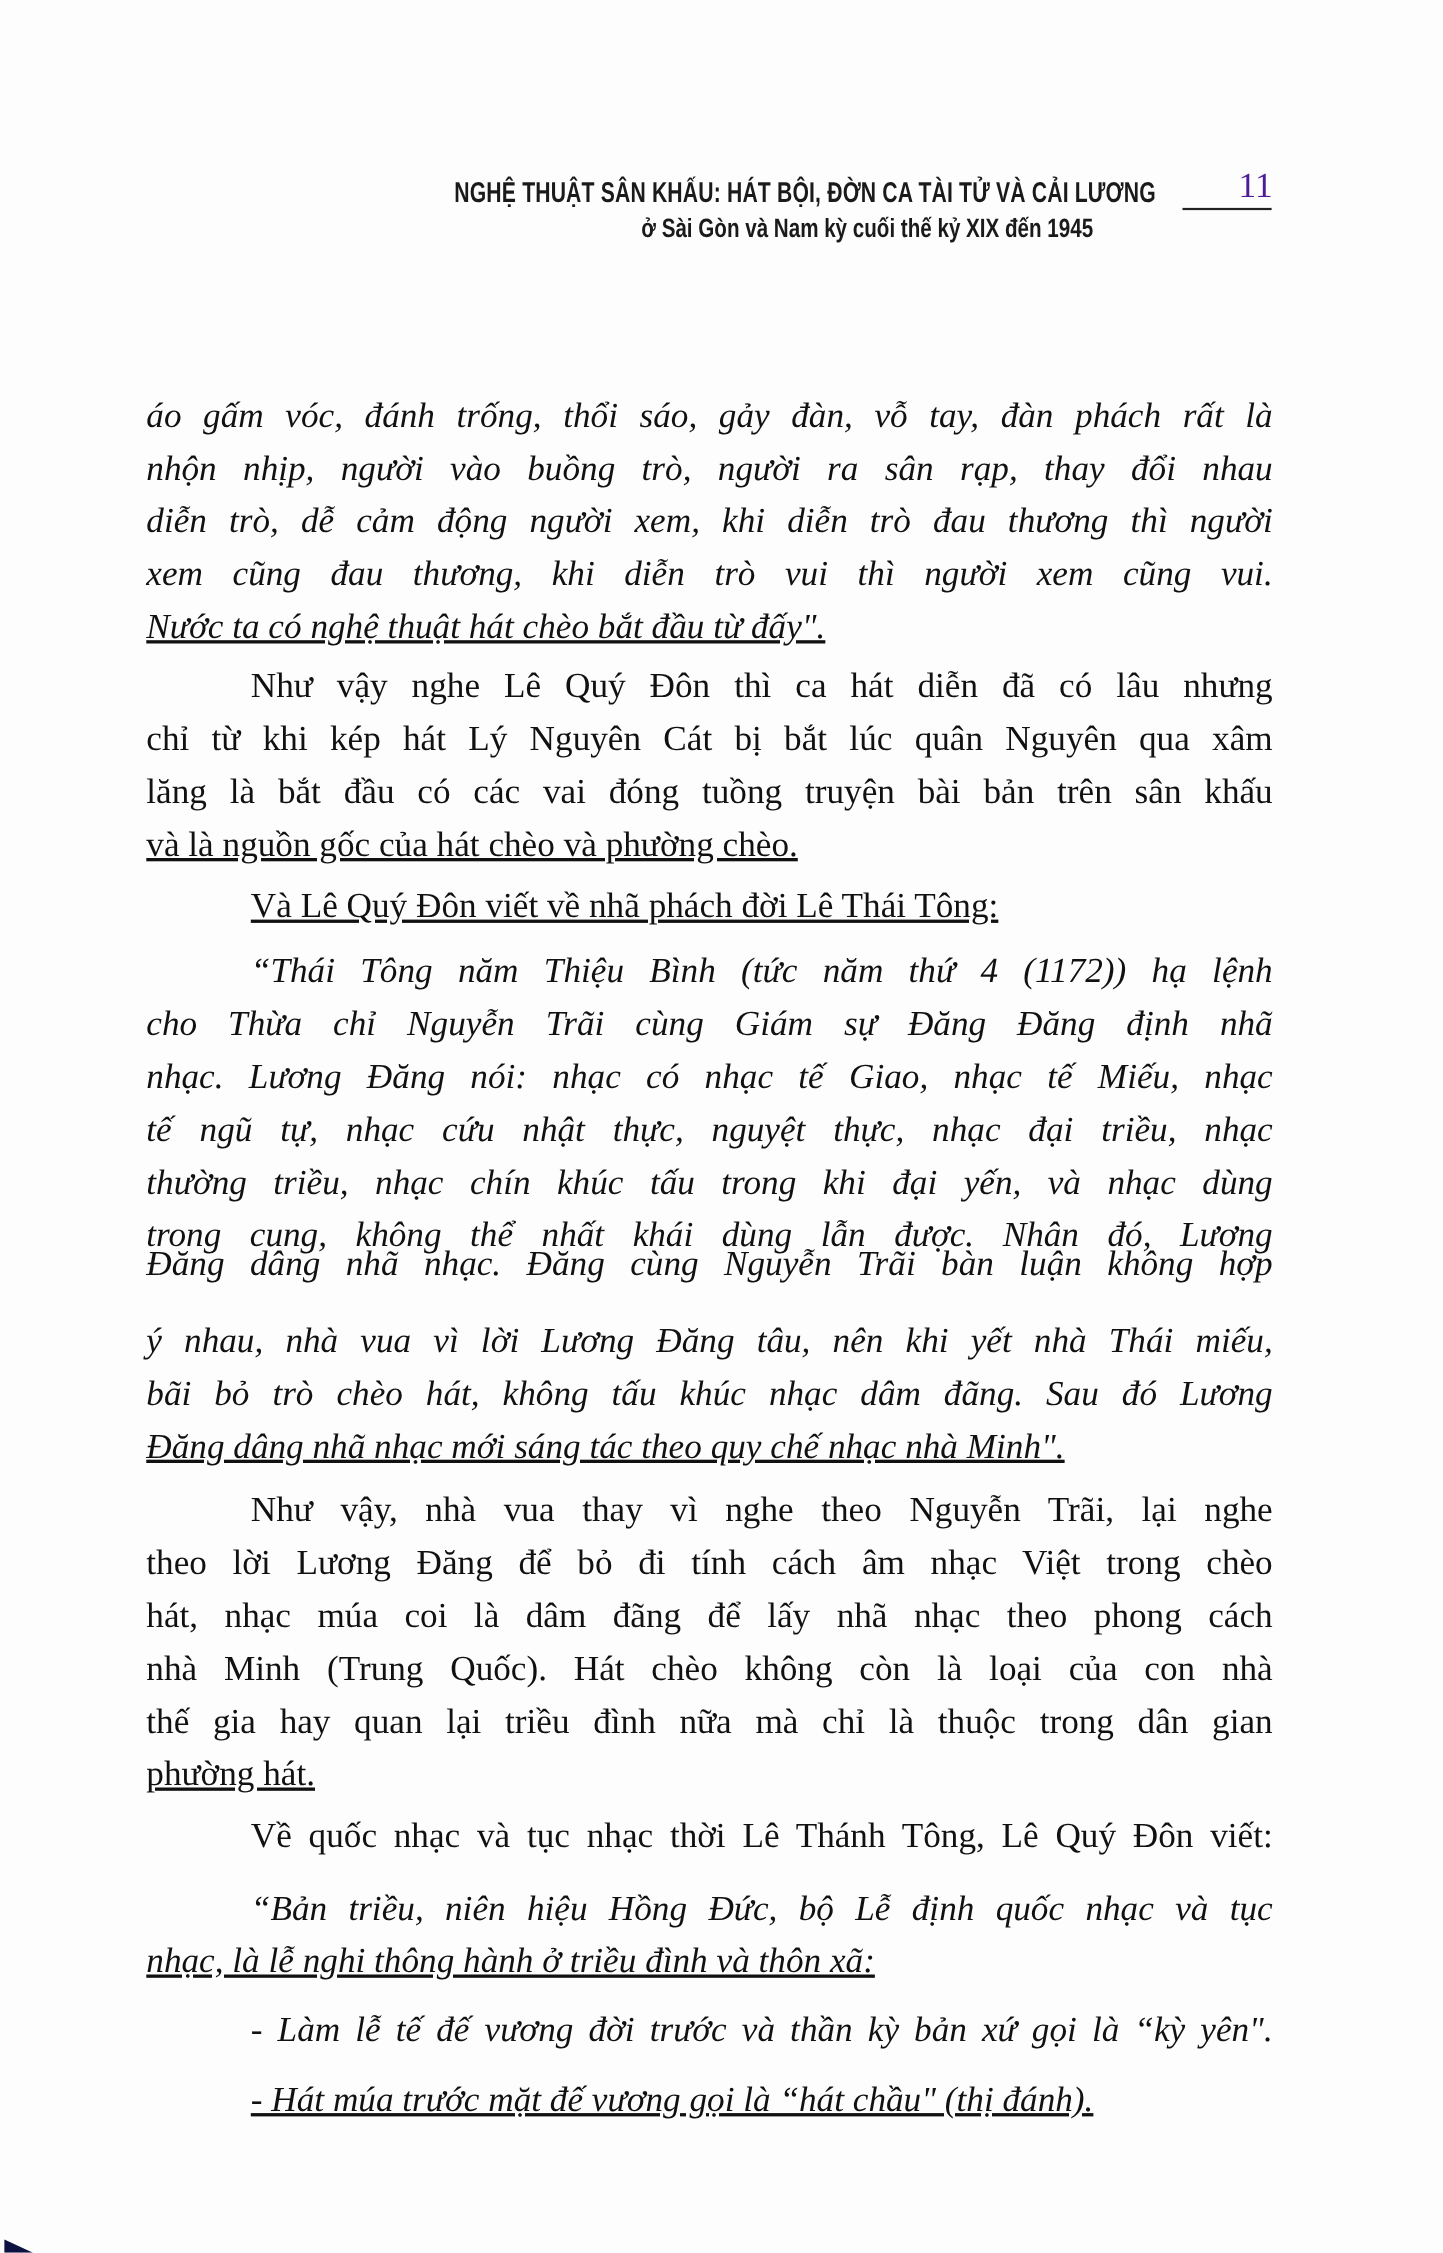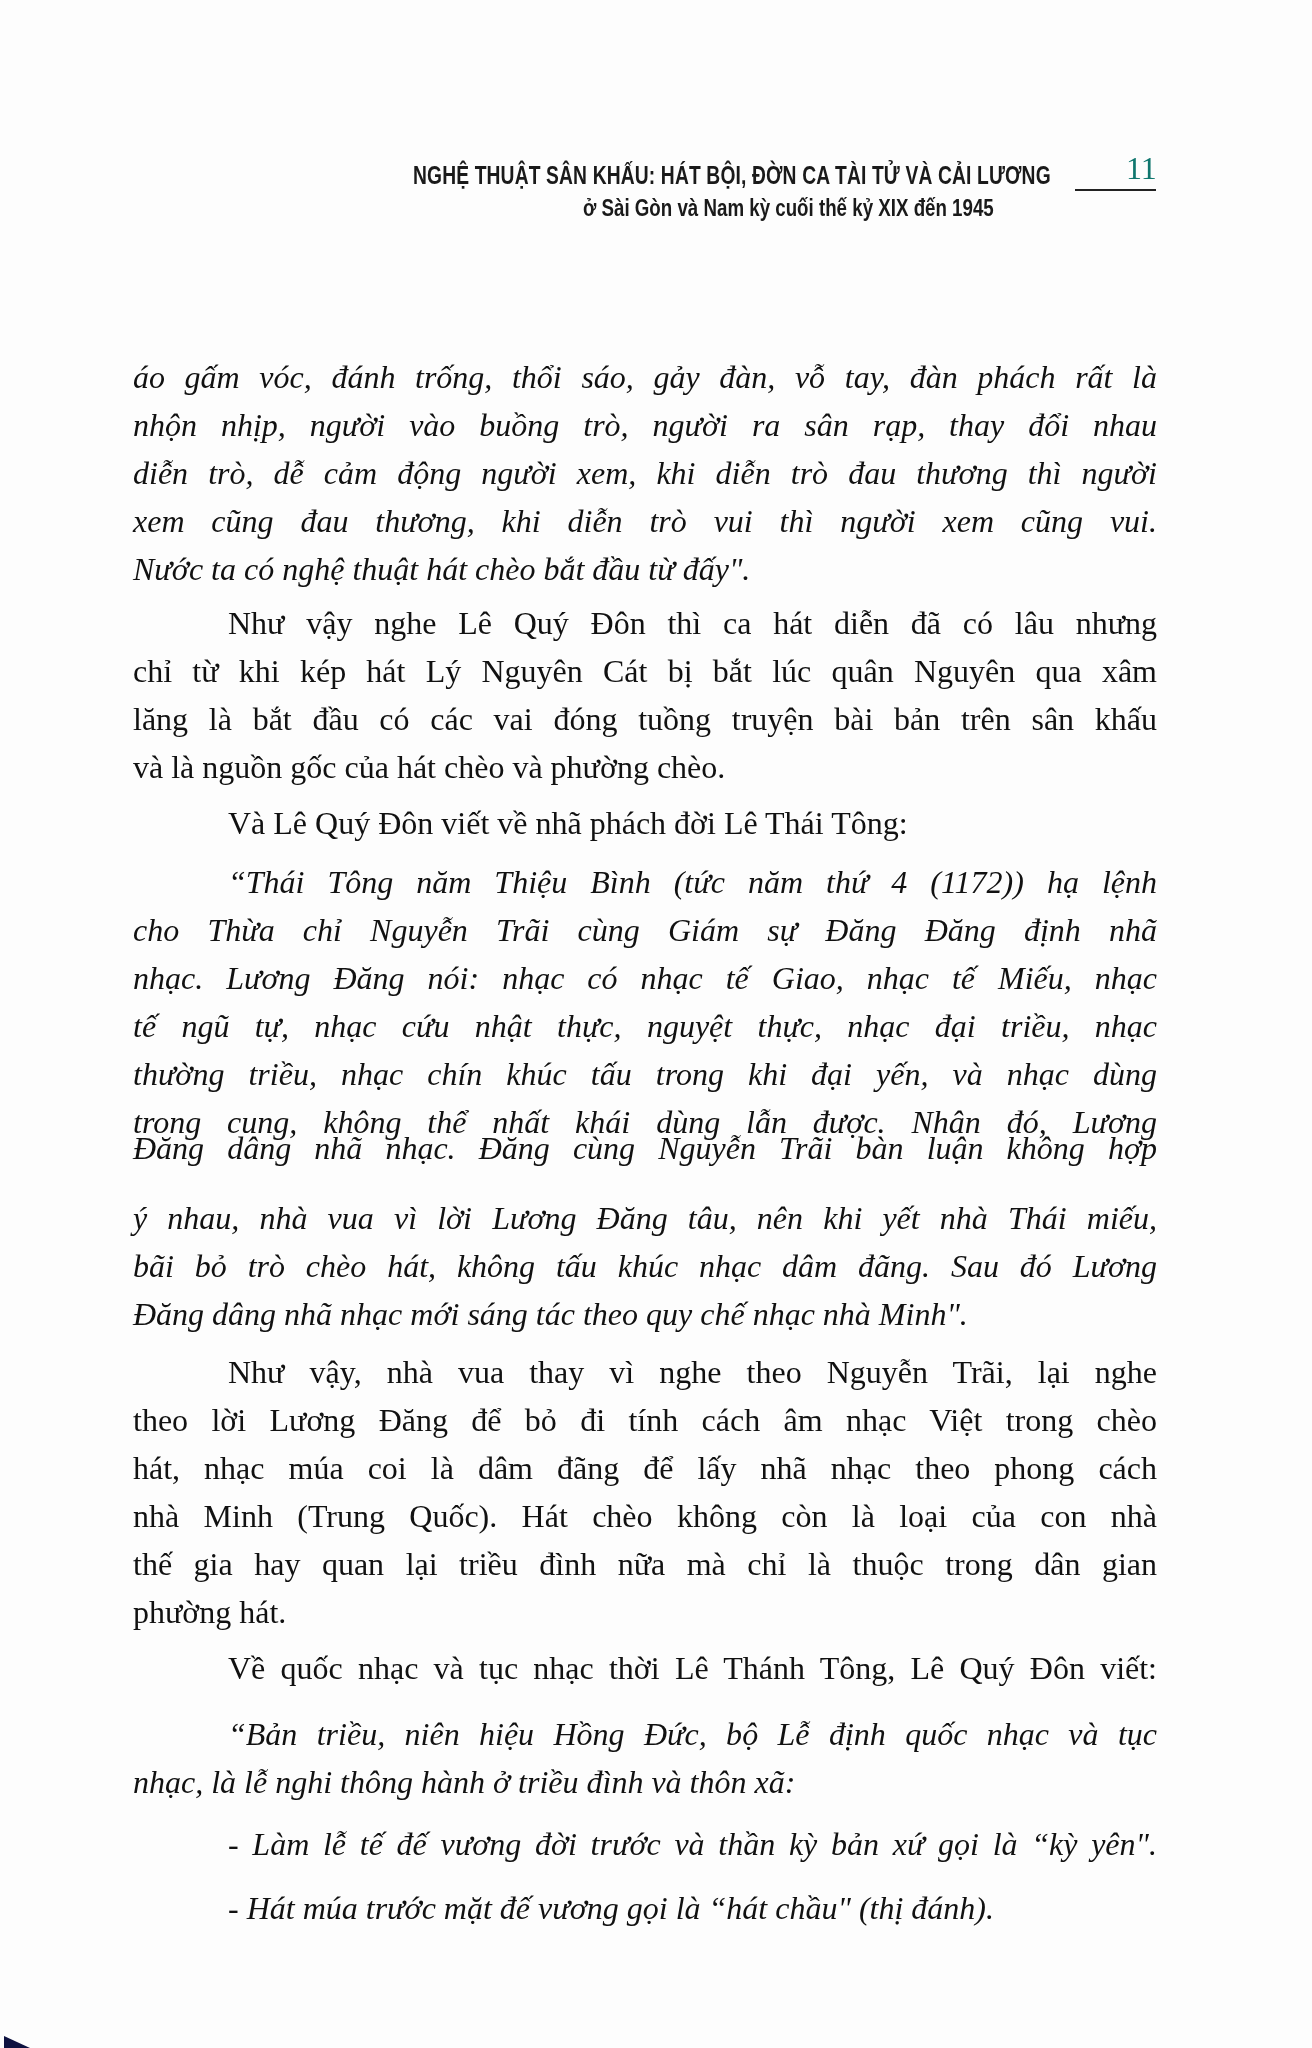--- a/index.html
+++ b/index.html
@@ -9,30 +9,30 @@
     font-family: "Liberation Serif", serif;
   }
   .hdr1, .hdr2 {
     position: absolute; font-family: "Liberation Sans", sans-serif;
     font-weight: bold; color: #1a1a1a; white-space: nowrap;
     transform-origin: left top;
   }
   .hdr1 { left: 413px; top: 160px; font-size: 26px; transform: scaleX(0.74); letter-spacing: 0.2px; }
   .hdr2 { left: 583px; top: 194px; font-size: 24px; transform: scaleX(0.78); }
   .pagenum {
-    position: absolute; left: 1126px; top: 150px; font-size: 32px; color: #0f766e;
+    position: absolute; left: 1126px; top: 150px; font-size: 32px; color: #4c1d95;
   }
   .pagerule { position: absolute; left: 1075px; top: 189px; width: 81px; height: 2px; background: #222; }
 
   .line {
     position: absolute; left: 133px; width: 1024px; height: 48px;
     font-size: 32px; line-height: 48px; white-space: nowrap;
     text-align: justify; text-align-last: justify; margin-top: 28px;
   }
-  .line.last { text-align-last: left; }
+  .line.last { text-align-last: left; text-decoration: underline; }
   .line.ind { left: 228px; width: 929px; }
   .it { font-style: italic; }
   .corner-mark {
     position: absolute; left: 4px; top: 2036px; width: 0; height: 0;
     border-left: 26px solid #0e1240; border-top: 12px solid transparent;
   }
 </style>
 </head>
 <body>
 

